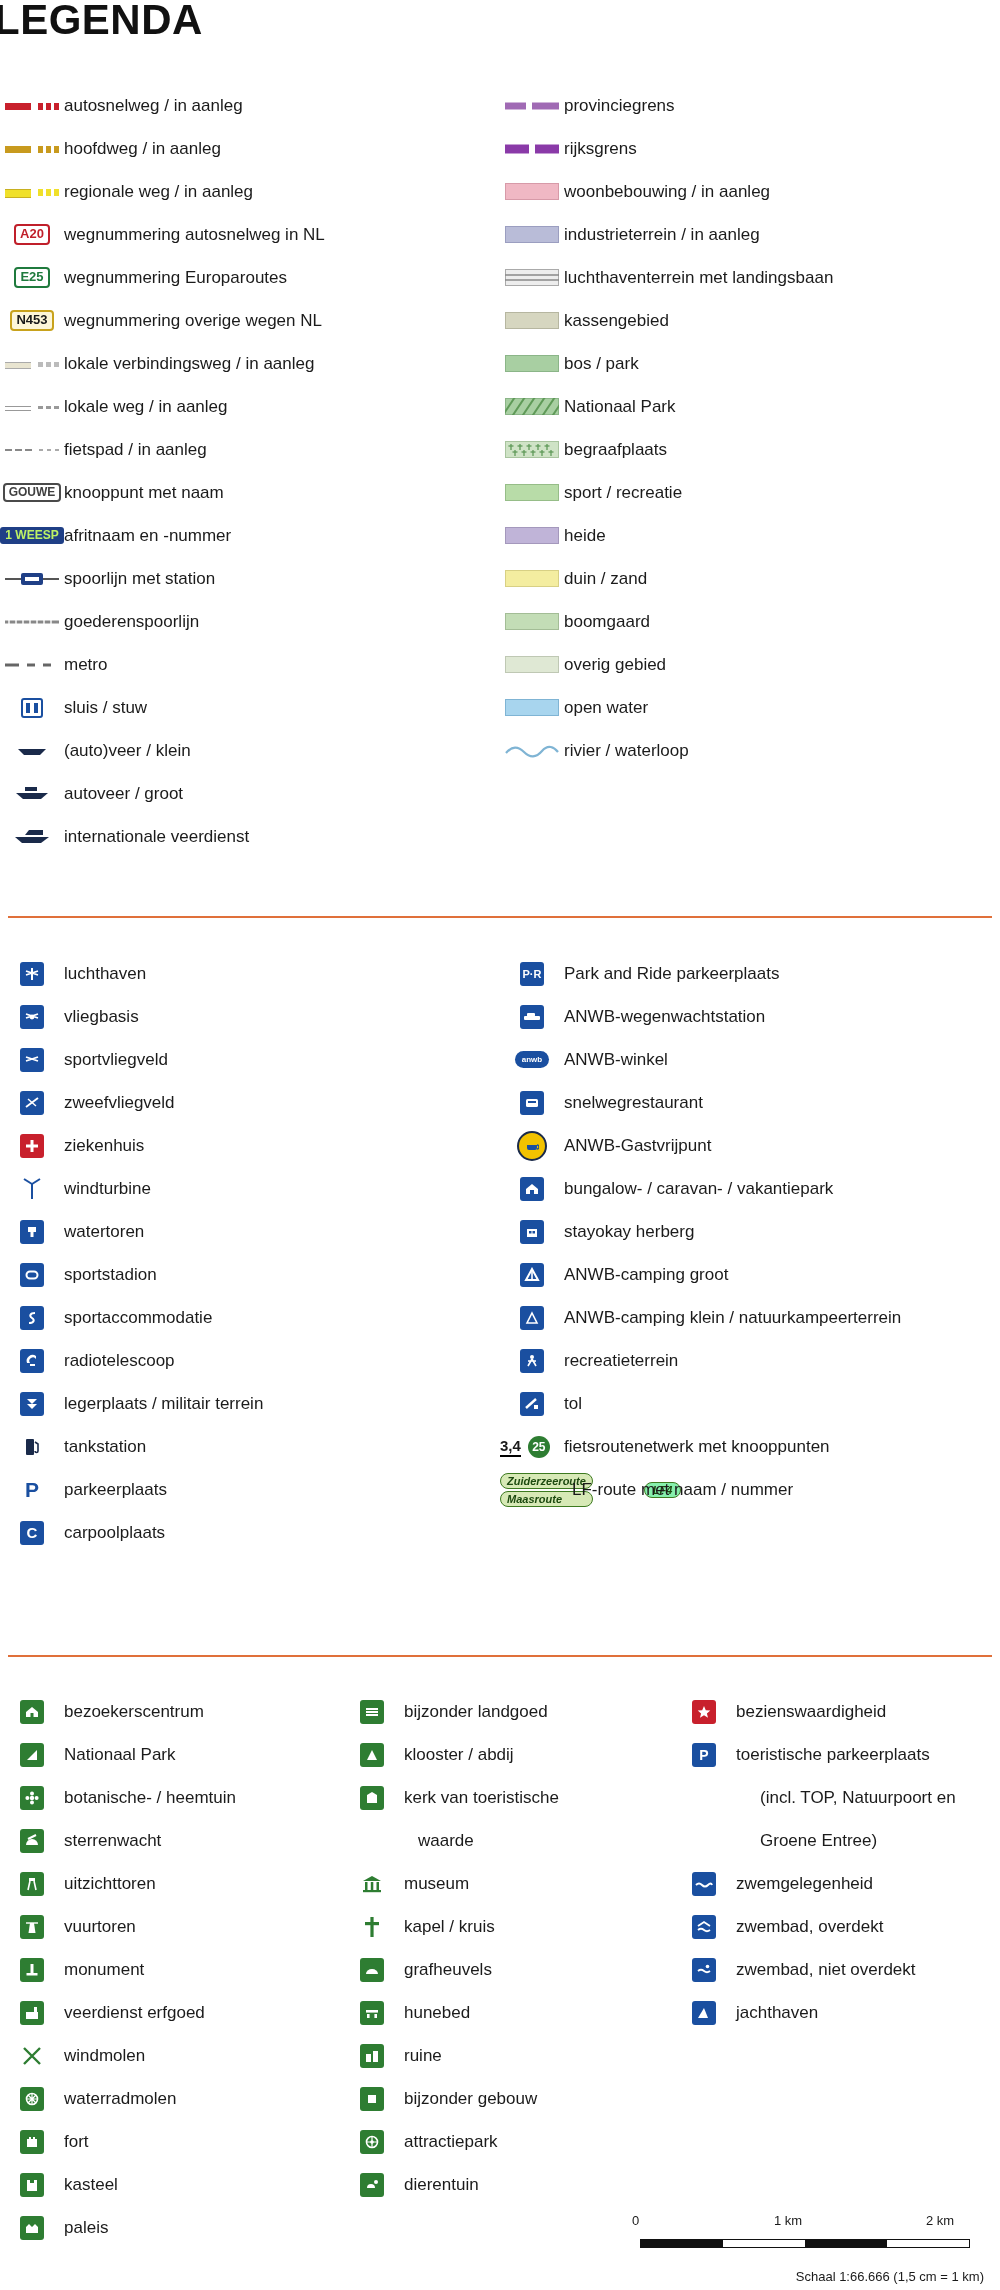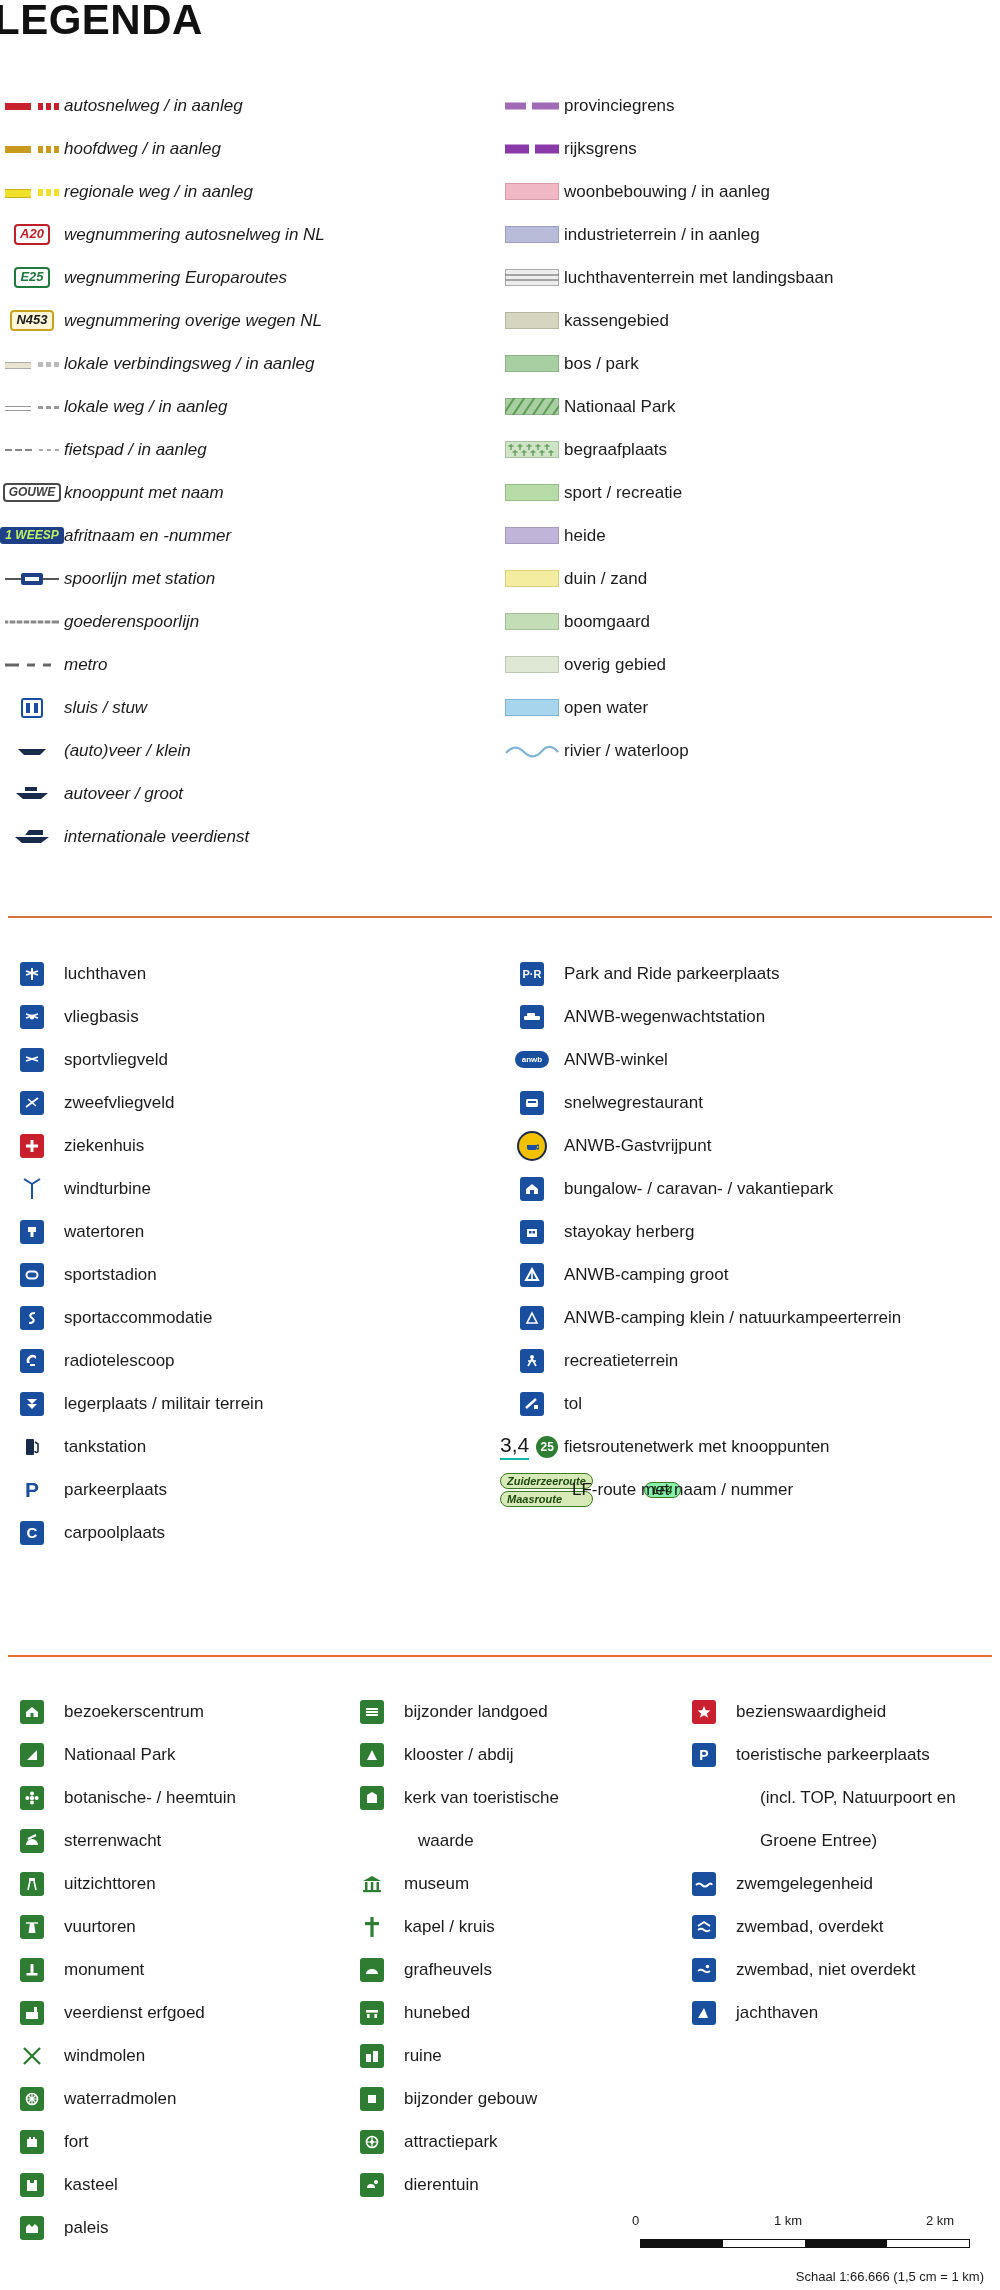--- a/index.html
+++ b/index.html
@@ -179,21 +179,21 @@
 </style>
 </head>
 <body>
 
 <div class="page">
 
   <h1 class="title">LEGENDA</h1>
 
   <div class="section" style="top:84px;">
 
-    <div class="col" style="left:0px; top:0px;font-style:italic;">
+    <div class="col" style="left:0px; top:0px;">
 
       <div class="row">
         <div class="sym">
           <div class="lineblock">
             <div class="seg-solid" style="background:#c8202c;"></div>
             <div class="seg-dash" style="left:33px; background:#c8202c;"></div>
             <div class="seg-dash" style="left:41px; background:#c8202c;"></div>
             <div class="seg-dash" style="left:49px; background:#c8202c;"></div>
           </div>
         </div>
@@ -791,21 +791,21 @@
               <svg width="16" height="16" viewBox="0 0 16 16">
                 <path d="M2 12 L12 3" stroke="#fff" stroke-width="2.4"></path>
                 <rect x="10" y="9" width="4" height="4" fill="#fff"></rect>
               </svg>
             </div>
         </div>
         <div class="lbl">tol</div>
       </div>
       <div class="row">
         <div class="sym" style="width:110px; min-width:110px; justify-content:flex-start;">
-          <span style="font-weight:normal; font-size:21px; border-bottom:2px solid #14b8a6; padding-bottom:1px;">3,4</span>
+          <span style="font-weight:bold; font-size:15px; border-bottom:2px solid #000000; padding-bottom:1px;">3,4</span>
           <span class="knoop-num" style="margin-left:7px;">25</span>
         </div>
         <div class="lbl" style="margin-left:-46px;">fietsroutenetwerk met knooppunten</div>
       </div>
       <div class="row">
         <div class="sym" style="width:110px; min-width:110px; justify-content:flex-start; flex-direction:row; align-items:center;gap:45px;">
           <div style="display:flex; flex-direction:column; gap:2px;">
             <span class="route-shield">Zuiderzeeroute</span>
             <span class="route-shield">Maasroute</span>
           </div>

